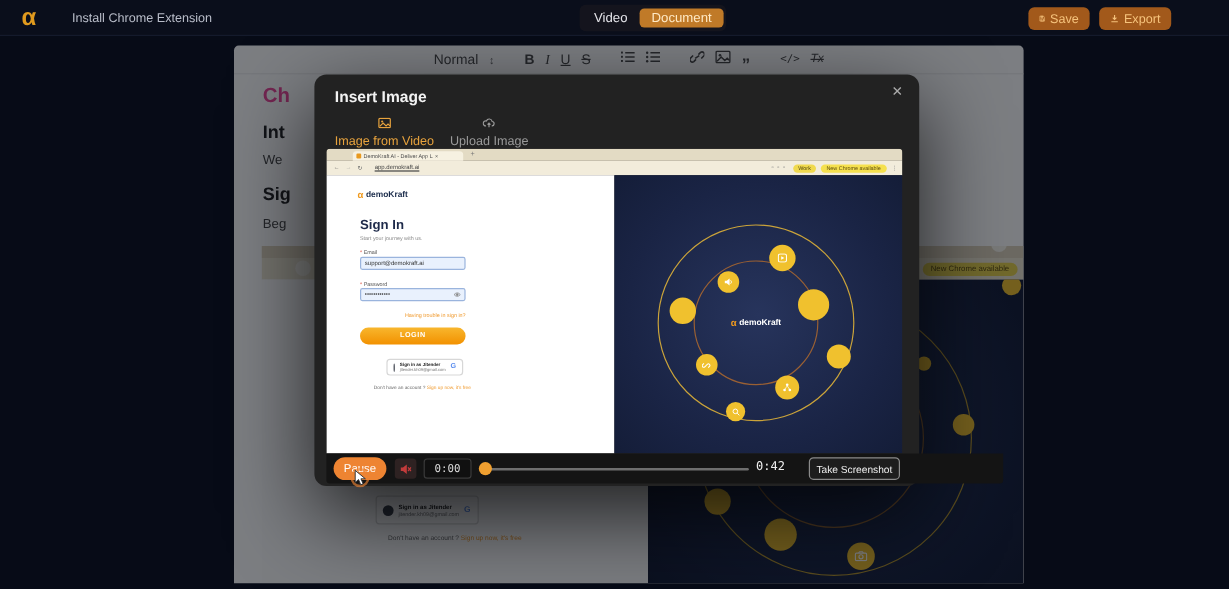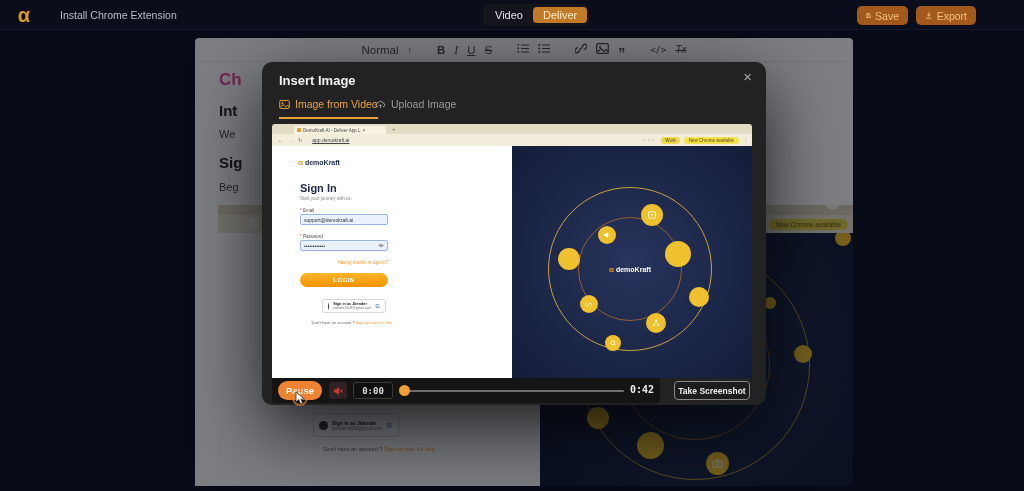--- a/index.html
+++ b/index.html
@@ -58,21 +58,21 @@
   .dim { position:absolute; left:0; top:30px; right:0; bottom:0;
          background:rgba(4,7,15,0.52); z-index:5; }
 
   
   .modal { position:absolute; left:262px; top:62px; width:504px; height:343px;
            background:#222222; border-radius:10px; z-index:10;
            box-shadow:0 24px 70px rgba(0,0,0,0.75); }
   .modal-title { position:absolute; left:17px; top:11px; font-size:13px; font-weight:bold; color:#f2f2f2; }
   .modal-close { position:absolute; right:14px; top:6px; font-size:15px; color:#aaa; }
   .mtab { position:absolute; top:36px; display:flex; align-items:center; gap:5px;
-          font-size:10.5px; padding-bottom:7px; }
+          font-size:10.5px; padding-bottom:7px;flex-direction:column; }
   .mtab.active { color:#e8a33d; border-bottom:2px solid #e8a33d; }
   .mtab.idle { color:#9a9a9a; }
 
   
   .vframe { position:absolute; left:10px; top:62px; width:480px; height:254px;
             border-radius:3px 3px 0 0; overflow:hidden; }
   .v-tabstrip { position:absolute; left:0; top:0; width:100%; height:10px; background:#e3dbc4; }
   .v-tab { position:absolute; left:22px; top:2px; width:92px; height:8px; background:#f6f1e1;
            border-radius:3px 3px 0 0; display:flex; align-items:center; gap:2px; padding:0 3px;
            font-size:4.5px; color:#4a4a4a; }
@@ -93,22 +93,22 @@
              border:1px solid #9ab4dd; border-radius:2px; font-size:5px; color:#333;
              display:flex; align-items:center; padding:0 3px; }
   .login-btn { position:absolute; left:28px; width:88px; height:14px; border-radius:7px;
                background:linear-gradient(180deg,#f8b62d,#f29100); color:#fff; font-size:6px;
                font-weight:bold; display:flex; align-items:center; justify-content:center;
                letter-spacing:0.5px; }
   .orbit-center { position:absolute; display:flex; align-items:center; gap:2px;
                   transform:translate(-50%,-50%); }
 
   
-  .vctrl { position:absolute; left:10px; top:316px; width:388px; height:25px; background:#141414;
-           border-radius:0 0 3px 3px;font-weight:bold; }
+  .vctrl { position:absolute; left:10px; top:316px; width:564px; height:25px; background:#141414;
+           border-radius:0 0 3px 3px; }
   .pause-btn { position:absolute; left:6px; top:3px; width:44px; height:19px; background:#ee8432;
                border-radius:11px; color:#fff; font-size:9.5px; display:flex; align-items:center;
                justify-content:center; }
   .mute-btn { position:absolute; left:57px; top:4px; width:18px; height:17px; background:#2e2222;
               border-radius:3px; display:flex; align-items:center; justify-content:center; }
   .timebox { position:absolute; left:81px; top:4px; width:40px; height:17px; background:#101010;
              border:1px solid #3a3a3a; border-radius:3px; color:#ddd; font-size:9px;
              font-family:"DejaVu Sans Mono", monospace; display:flex; align-items:center; justify-content:center; }
   .track { position:absolute; left:132px; top:12px; width:220px; height:2px; background:#6e6e6e; border-radius:1px; }
   .knob { position:absolute; left:127px; top:7px; width:11px; height:11px; border-radius:50%; background:#f0a030; }
@@ -231,21 +231,21 @@
     </div>
   </div>
 
   <div class="dim"></div>
 
   <header class="topbar">
     <div class="logo-mark">α</div>
     <div class="tb-title">Install Chrome Extension</div>
     <div class="mode-toggle">
       <span class="mode-btn">Video</span>
-      <span class="mode-btn active">Deliver</span>
+      <span class="mode-btn active">Document</span>
     </div>
     <div class="tb-btn" style="right:116px; width:51px;">
       <svg width="9" height="9" viewBox="0 0 10 10" fill="none" stroke="#f6c37c" stroke-width="1.1">
           <path d="M1,1 h6 l2,2 v6 h-8 z"></path>
           <rect x="3" y="5.5" width="4" height="3.5"></rect>
           <rect x="3" y="1" width="3" height="2.2"></rect>
         </svg>
       <span>Save</span>
     </div>
     <div class="tb-btn" style="right:48px; width:60px;">

